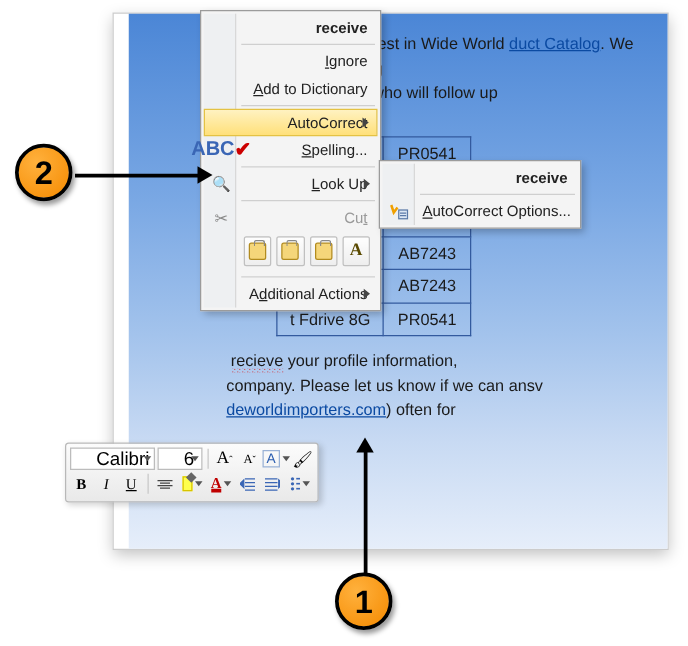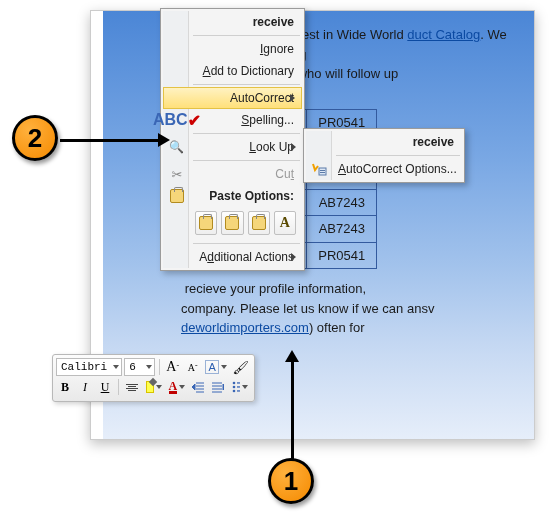--- a/index.html
+++ b/index.html
@@ -125,22 +125,22 @@
     border:1px solid #b8b8b8;
     border-radius:3px;
     box-shadow:2px 2px 5px rgba(0,0,0,0.18);
     padding:3px;
     z-index:22;
     font-size:11px;
   }
   .mt-row { display:flex; align-items:center; gap:2px; margin-bottom:2px; }
   .mt-combo {
     border:1px solid #bcbcbc; background:#fff; height:18px;
-    display:flex; align-items:center; padding:0 14px 0 4px;
-    position:relative; font-size:11px;font-family:Liberation Mono, monospace;
+    display:flex; align-items:center; padding:0 14px 0 20px;
+    position:relative; font-size:15px;
   }
   .mt-combo .dd { position:absolute; right:2px; top:50%; margin-top:-2px; width:0;height:0;border-left:3px solid transparent;border-right:3px solid transparent;border-top:4px solid #555; }
   .mt-btn {
     min-width:18px;height:18px;border:1px solid transparent;
     display:flex;align-items:center;justify-content:center;
     font-size:12px; padding:0 2px;
   }
   .mt-btn .dd { width:0;height:0;border-left:3px solid transparent;border-right:3px solid transparent;border-top:4px solid #555; margin-left:2px; }
   .mt-sep { width:1px;height:16px;background:#c8c8c8;margin:0 2px; }
   .b { font-weight:bold; font-family:"Times New Roman",serif; }
@@ -319,26 +319,20 @@
   <div class="cm-item">
     <span class="cm-icon">🔍</span>
     <span class="und">L</span><span>ook Up</span>
     <span class="arrow"></span>
   </div>
   <div class="cm-sep"></div>
   <div class="cm-item disabled">
     <span class="cm-icon ico-scissors"></span>
     <span>Cu<span class="und">t</span></span>
   </div>
-  <div class="cm-item">
-    <span class="cm-icon">
-        <span class="ico-clip"></span>
-      </span>
-    <b><span>Paste Options:</span></b>
-  </div>
   <div class="paste-row">
     <div class="paste-btn">
         <span class="ico-clip"></span>
       </div>
     <div class="paste-btn">
         <span class="ico-clip"></span>
       </div>
     <div class="paste-btn">
         <span class="ico-clip"></span>
       </div>

